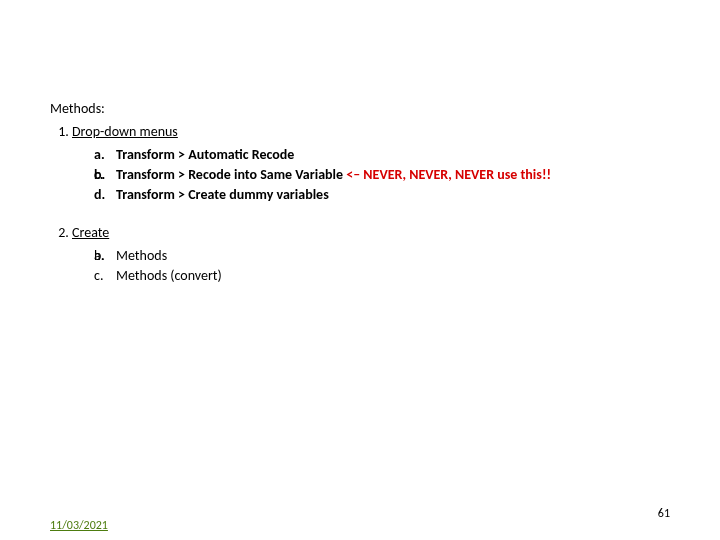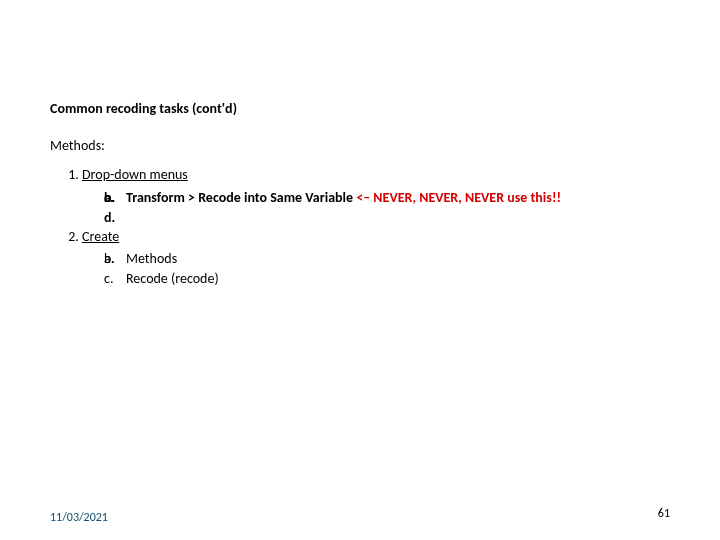--- a/index.html
+++ b/index.html
@@ -19,21 +19,21 @@
     line-height: 1.35;
   }
   .title {
     font-weight: bold;
     margin-bottom: 18px;
   }
   .methods {
     margin-bottom: 4px;
   }
   .numlist {
-    margin: 10px;
+    margin: 0;
     padding-left: 22px;
   }
   .numlist > li {
     margin-bottom: 20px;
   }
   .numlist > li > .num-head {
     text-decoration: underline;
   }
   .sublist {
     list-style: none;
@@ -48,72 +48,74 @@
   .sublist li .marker {
     position: absolute;
     left: 0;
     width: 18px;
   }
   .bold { font-weight: bold; }
   .warn { color: #d60000; font-weight: bold; }
   .footer-date {
     position: absolute;
     left: 50px;
-    bottom: 16px;
+    bottom: 8px;
     font-size: 12px;
-    color: #0c4a6e;
+    color: #4d7c0f;
+    text-decoration: underline;
   }
   .footer-page {
     position: absolute;
     right: 50px;
     bottom: 20px;
     font-size: 12px;
     color: #000000;
   }
 </style>
 </head>
 <body>
 
 <div class="slide">
-  <div class="title">Common recoding tasks (cont'd)</div>
   <div class="methods">Methods:</div>
 
   <ol class="numlist">
     <li>
       <span class="num-head">Drop-down menus</span>
       <ul class="sublist bold">
         <li>
           <span class="marker">a.</span>
+          <span>Transform &gt; Automatic Recode</span>
         </li>
         <li>
           <span class="marker">b.</span>
         </li>
         <li>
           <span class="marker">c.</span>
           <span style="font-weight:bold">Transform &gt; Recode into Same Variable </span><span class="warn">&lt;– NEVER, NEVER, NEVER use this!!</span>
         </li>
         <li>
           <span class="marker">d.</span>
+          <span>Transform &gt; Create dummy variables</span>
         </li>
       </ul>
     </li>
 
     <li>
       <span class="num-head">Create</span>
       <ul class="sublist">
         <li>
           <span class="marker">a.</span>
         </li>
         <li>
           <span class="marker">b.</span>
           <span>Methods</span>
         </li>
         <li>
           <span class="marker">c.</span>
-          <span>Recode (recode)</span>
+          <span>Methods (convert)</span>
         </li>
       </ul>
     </li>
   </ol>
 </div>
 
 <div class="footer-date">11/03/2021</div>
 <div class="footer-page">61</div>
 
 </body></html>

